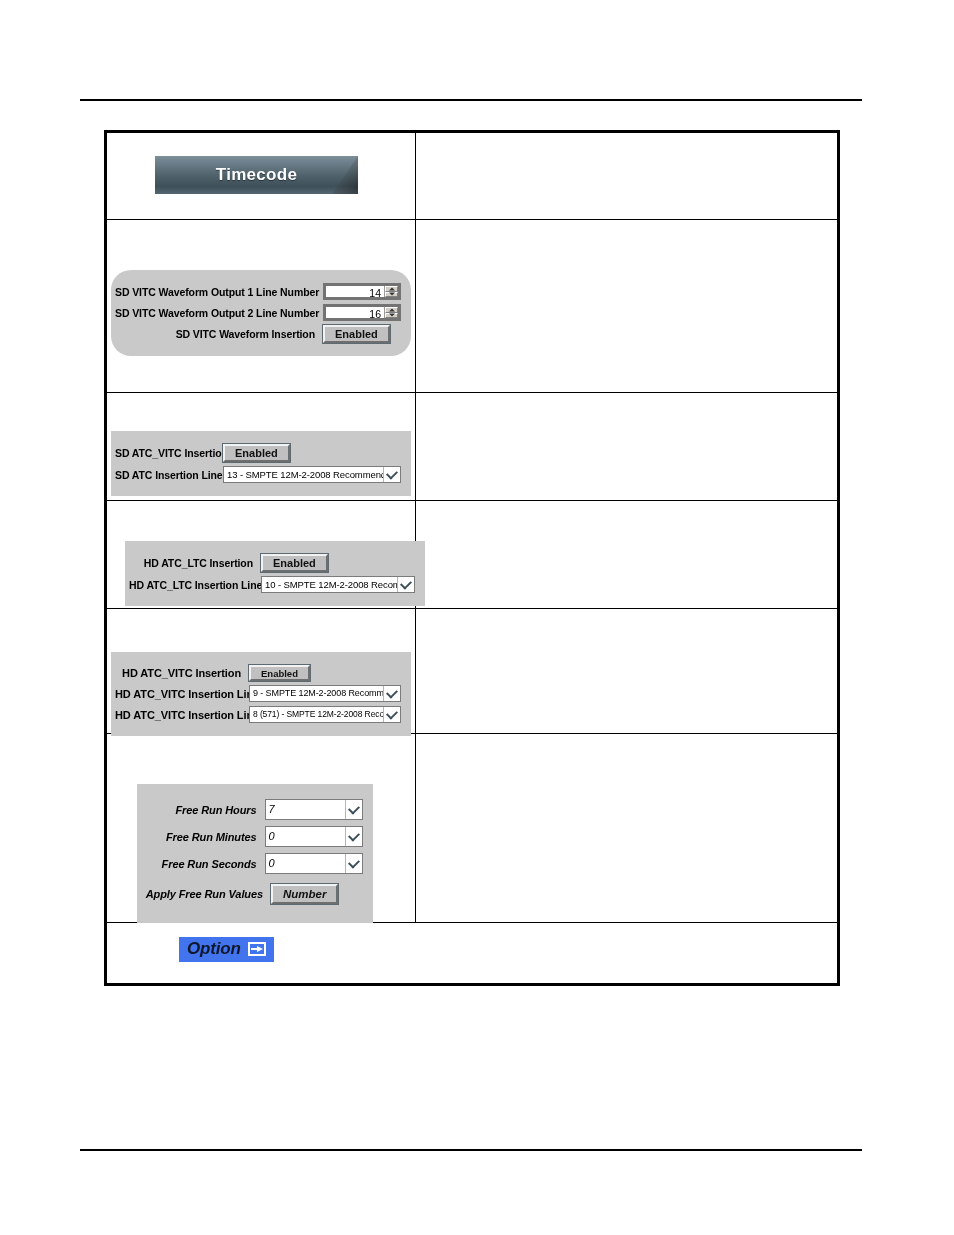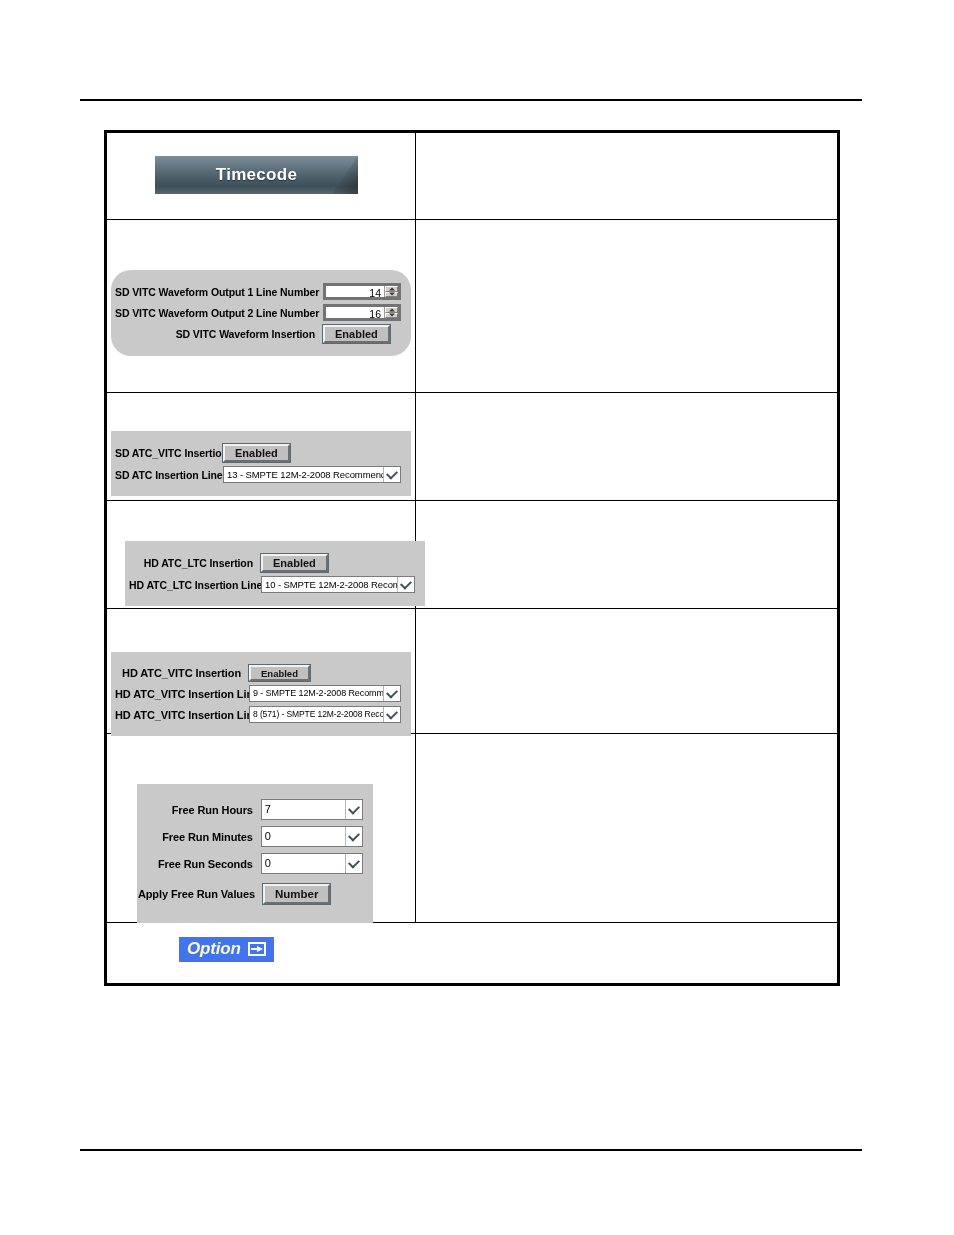--- a/index.html
+++ b/index.html
@@ -210,21 +210,21 @@
   
   .opt-cell-inner {
     height: 60px;
     position: relative;
   }
   .opt-badge {
     position: absolute;
     left: 72px;
     top: 14px;
     background: #4274ee;
-    color: #fef9c3;
+    color: #0f172a;
     font-style: italic;
     font-weight: bold;
     font-size: 17px;
     padding: 2px 8px 3px 8px;
     display: flex;
     align-items: center;
     gap: 7px;
     letter-spacing: -0.2px;
   }
   .opt-arrow-box {
@@ -404,21 +404,21 @@
     </td>
     <td class="col-right">
       <div></div>
     </td>
   </tr>
 
 
   <tr>
     <td class="col-left">
       <div style="height:188px;position:relative;">
-        <div class="panel" style="position:absolute;left:30px;top:50px;width:236px;padding:9px 10px 9px 0;">
+        <div class="panel" style="position:absolute;left:30px;top:50px;width:236px;padding:9px 10px 9px 8px;font-style:italic;">
 
           <div class="row" style="margin:6px 0">
             <div class="lbl" style="width:118px;font-size:11px">Free Run Hours</div>
             <div class="sel" style="width:104px;height:21px">
               <div class="txt" style="font-size:11px;line-height:19px">7</div>
               <div class="arw" style="height:19px"></div>
             </div>
           </div>
 
           <div class="row" style="margin:6px 0">

